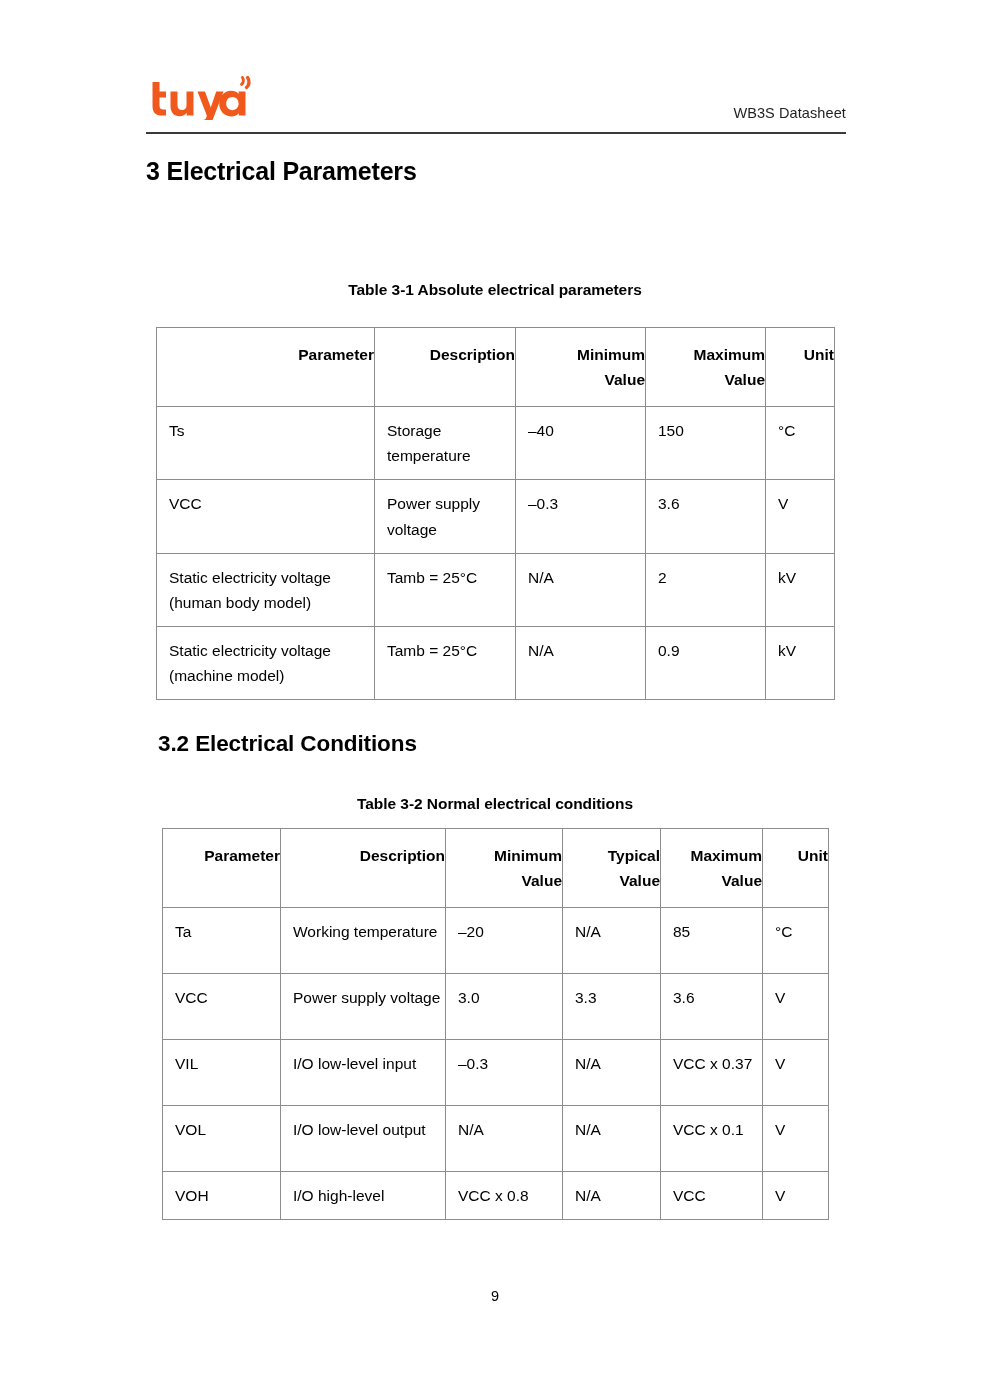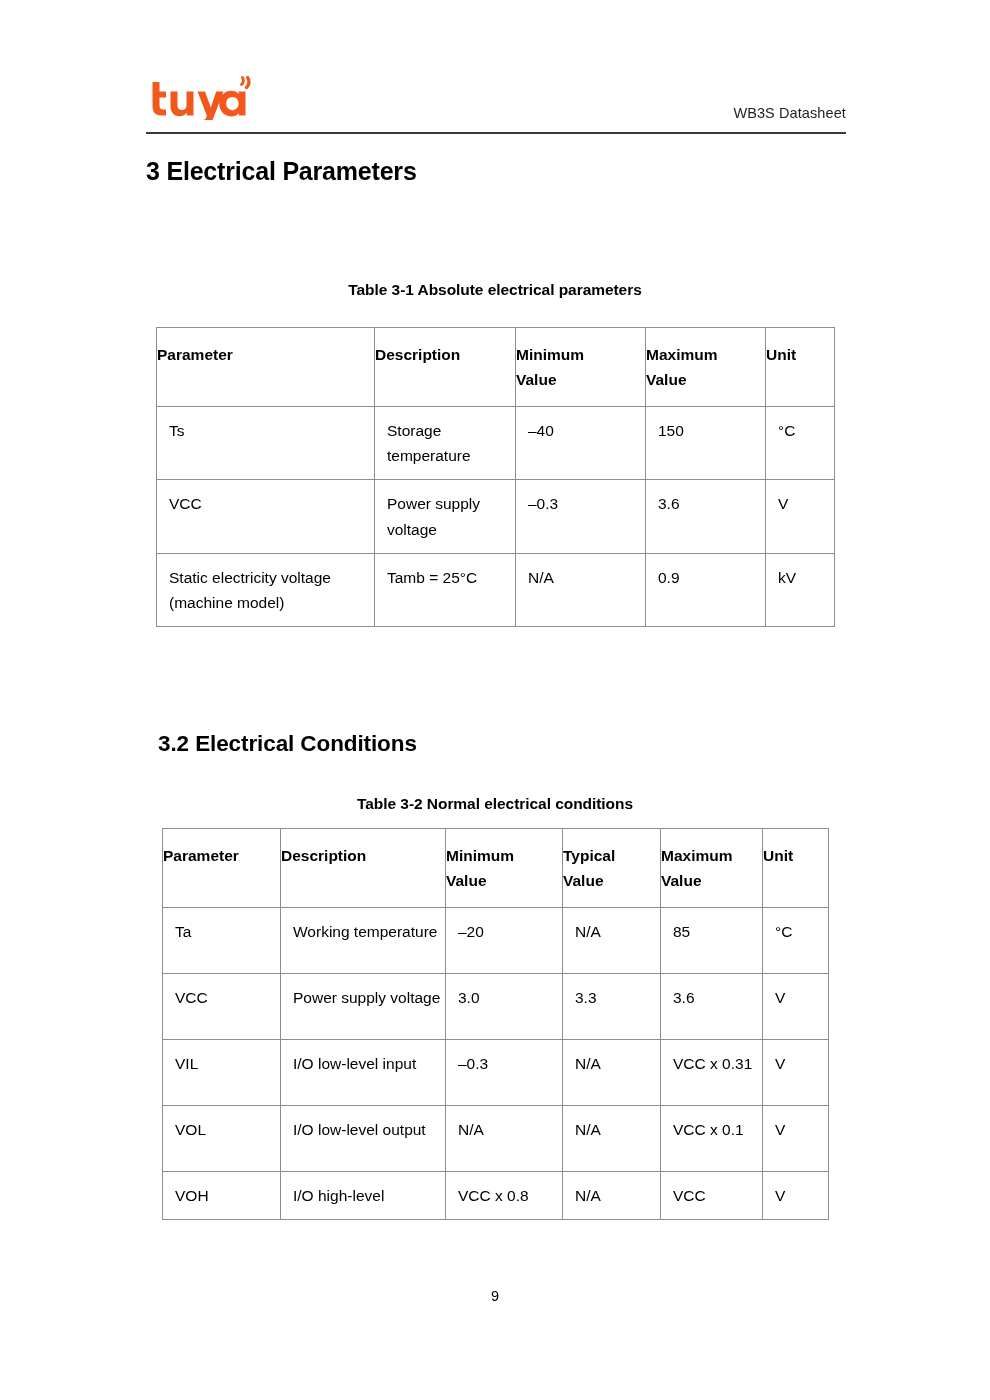--- a/index.html
+++ b/index.html
@@ -101,21 +101,21 @@
   table.dt td, table.dt th {
     border: 1px solid #8d8d8d;
     vertical-align: top;
     padding: 11px 0 11px 12px;
     font-weight: normal;
     text-align: left;
     line-height: 1.62;
   }
   table.dt thead th {
     font-weight: bold;
-    text-align: left;
+    text-align: right;
     padding-left: 0;
     padding-right: 0;
     padding-top: 14px;
     padding-bottom: 14px;
   }
   table.dt thead th span.hdr2 { display: block; }
   table.dt tbody td { height: 43px; }
 
   #table-3-1 {
     left: 156px;
@@ -222,20 +222,27 @@
         <td>–40</td>
         <td>150</td>
         <td>°C</td>
       </tr>
       <tr>
         <td>VCC</td>
         <td>Power supply voltage</td>
         <td>–0.3</td>
         <td>3.6</td>
         <td>V</td>
+      </tr>
+      <tr>
+        <td>Static electricity voltage (human body model)</td>
+        <td>Tamb = 25°C</td>
+        <td>N/A</td>
+        <td>2</td>
+        <td>kV</td>
       </tr>
       <tr>
         <td>Static electricity voltage (machine model)</td>
         <td>Tamb = 25°C</td>
         <td>N/A</td>
         <td>0.9</td>
         <td>kV</td>
       </tr>
     </tbody>
   </table>
@@ -293,21 +300,21 @@
         <td>3.0</td>
         <td>3.3</td>
         <td>3.6</td>
         <td>V</td>
       </tr>
       <tr>
         <td>VIL</td>
         <td>I/O low-level input</td>
         <td>–0.3</td>
         <td>N/A</td>
-        <td>VCC x 0.31</td>
+        <td>VCC x 0.37</td>
         <td>V</td>
       </tr>
       <tr>
         <td>VOL</td>
         <td>I/O low-level output</td>
         <td>N/A</td>
         <td>N/A</td>
         <td>VCC x 0.1</td>
         <td>V</td>
       </tr>

